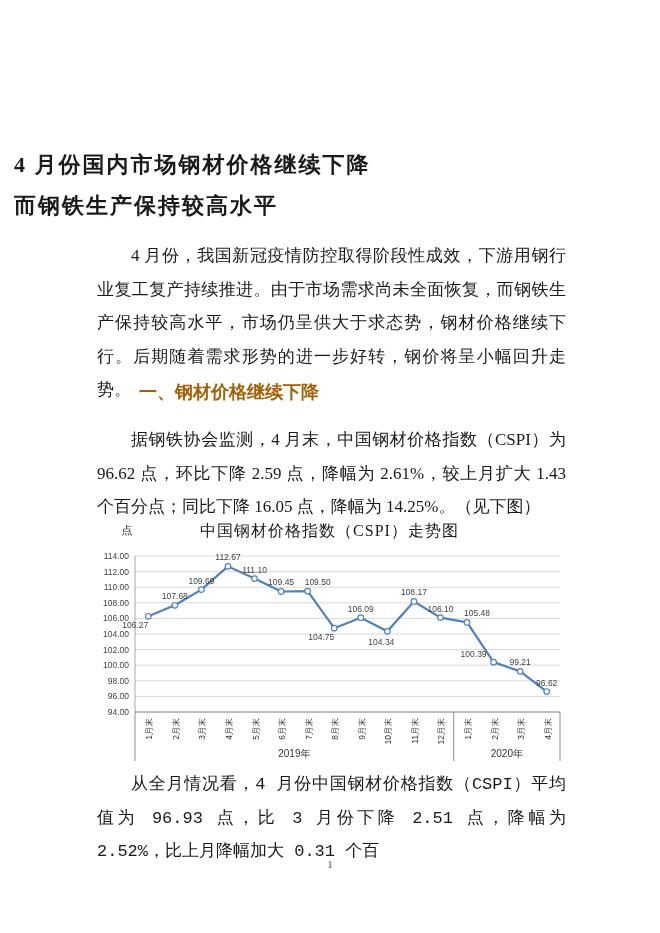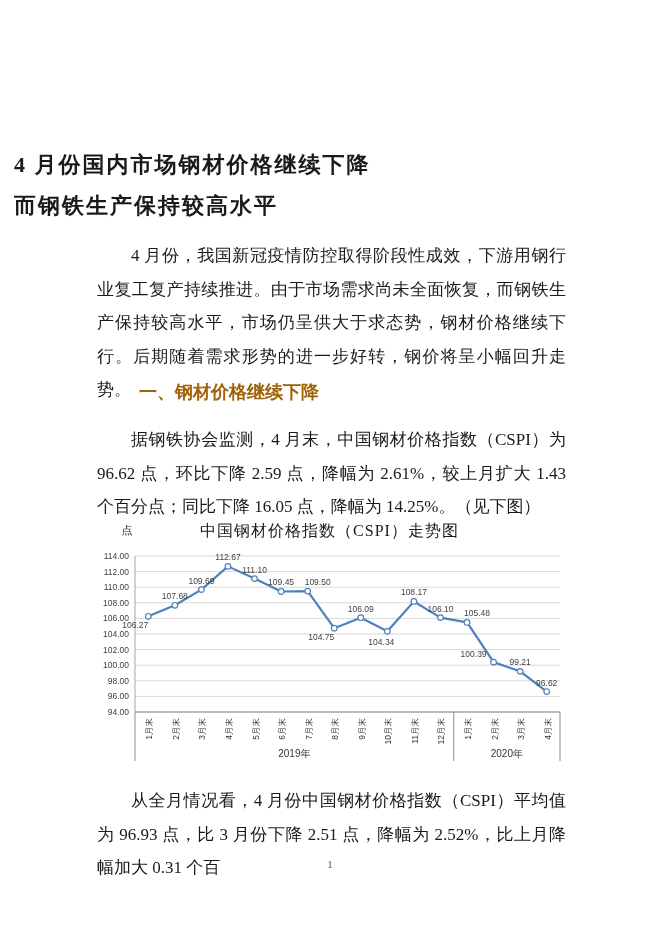--- a/index.html
+++ b/index.html
@@ -13,21 +13,21 @@
     text-align:left; font-weight:bold; font-size:22px; line-height:41px;
     letter-spacing:2px;
   }
   .para{
     position:absolute; left:97px; width:469px; margin:0;
     font-size:17px; line-height:33.6px;
     text-align:justify; text-justify:inter-ideograph; text-indent:2em;
   }
   .p1{top:239px;}
   .p2{top:423px;}
-  .p3{top:784px;}
+  .p3{top:768px;font-family:Liberation Mono, monospace;}
   .heading{
     position:absolute; left:106px; top:380px; margin:0; padding-left:33px;
     font-family:"Liberation Sans","DejaVu Sans",sans-serif;
     font-size:18px; font-weight:bold; color:#a16207;
   }
   .chart{position:absolute; left:95px; top:506px; width:472px; height:266px;}
   .chart svg{display:block;}
   .page-number{
     position:absolute; top:858px; left:0; width:660px; text-align:center;
     font-size:11px; color:#555;

